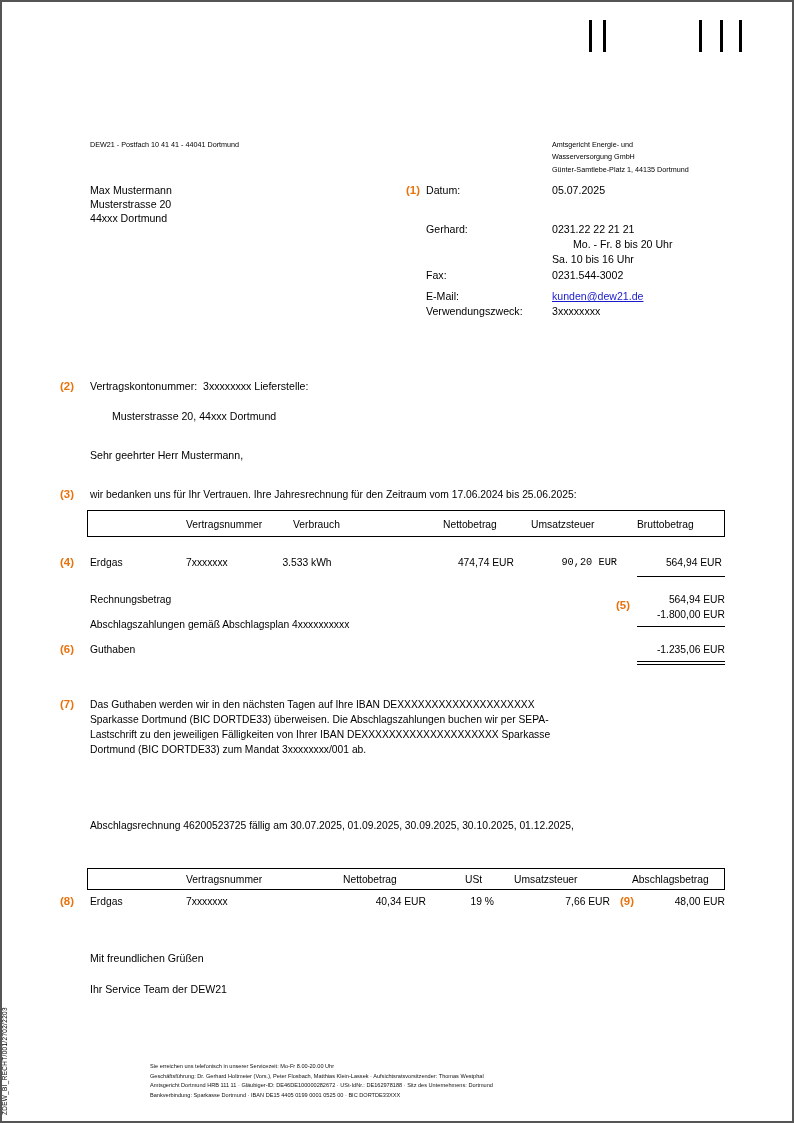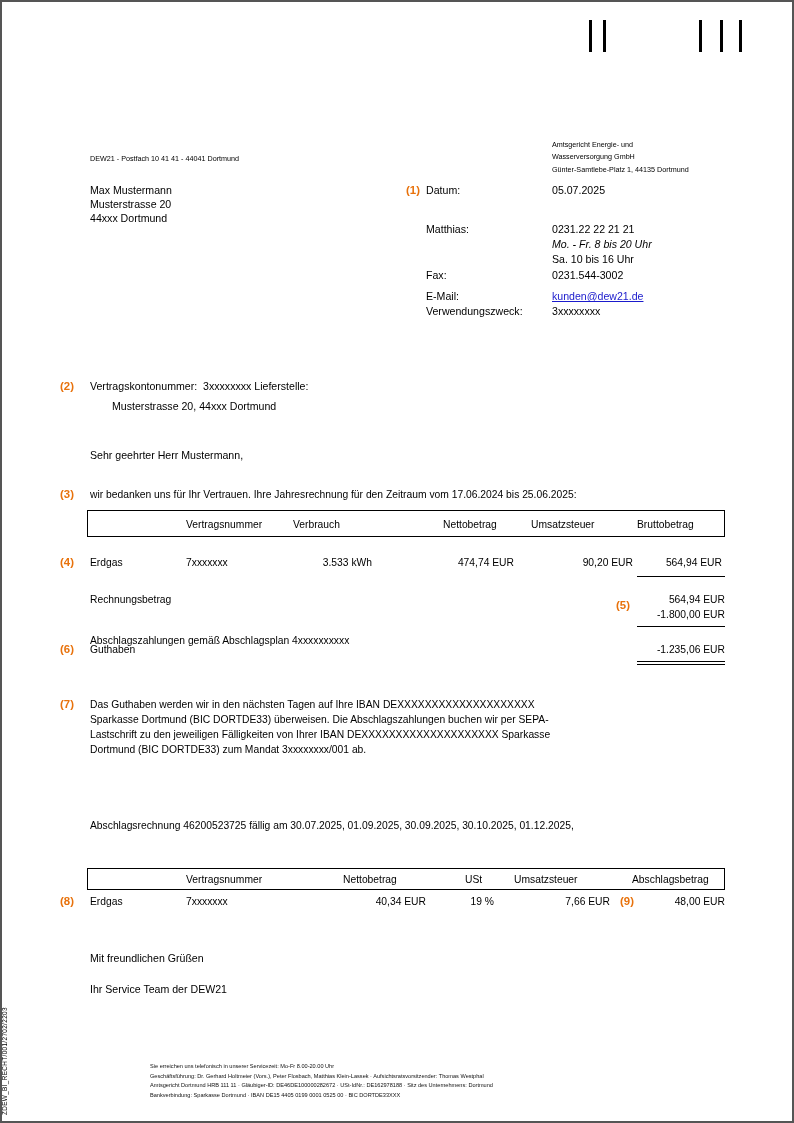--- a/index.html
+++ b/index.html
@@ -81,79 +81,79 @@
   <div class="marks">
     <div class="mark" style="left:587px;"></div>
     <div class="mark" style="left:601px;"></div>
     <div class="mark" style="left:697px;"></div>
     <div class="mark" style="left:718px;"></div>
     <div class="mark" style="left:737px;"></div>
   </div>
 
   <div class="vlabel">ZDEW_BI_RECHT/001/2702/2203</div>
 
-  <div class="t f7" style="left:88px; top:152px;">DEW21 - Postfach 10 41 41 - 44041 Dortmund</div>
+  <div class="t f7" style="left:88px; top:138px;">DEW21 - Postfach 10 41 41 - 44041 Dortmund</div>
 
   <div class="t f105" style="left:88px; top:182px;">Max Mustermann</div>
   <div class="t f105" style="left:88px; top:196px;">Musterstrasse 20</div>
   <div class="t f105" style="left:88px; top:210px;">44xxx Dortmund</div>
 
   <div class="t f7" style="left:550px; top:138px;">Amtsgericht Energie- und</div>
   <div class="t f7" style="left:550px; top:150px;">Wasserversorgung GmbH</div>
   <div class="t f7" style="left:550px; top:163px;">Günter-Samtlebe-Platz 1, 44135 Dortmund</div>
 
   <div class="num" style="left:404px; top:183px;">(1)</div>
   <div class="t f105" style="left:424px; top:182px;">Datum:</div>
   <div class="t f105" style="left:550px; top:182px;">05.07.2025</div>
 
-  <div class="t f105" style="left:424px; top:221px;">Matthias:</div>
+  <div class="t f105" style="left:424px; top:221px;">Gerhard:</div>
   <div class="t f105" style="left:550px; top:221px;">0231.22 22 21 21</div>
-  <div class="t f105" style="left:550px; top:236px;font-style:italic;">Mo. - Fr. 8 bis 20 Uhr</div>
+  <div class="t f105" style="left:571px; top:236px;">Mo. - Fr. 8 bis 20 Uhr</div>
   <div class="t f105" style="left:550px; top:251px;">Sa. 10 bis 16 Uhr</div>
 
   <div class="t f105" style="left:424px; top:267px;">Fax:</div>
   <div class="t f105" style="left:550px; top:267px;">0231.544-3002</div>
 
   <div class="t f105" style="left:424px; top:288px;">E-Mail:</div>
   <a class="t f105 link" style="left:550px; top:288px;" href="#">kunden@dew21.de</a>
 
   <div class="t f105" style="left:424px; top:303px;">Verwendungszweck:</div>
   <div class="t f105" style="left:550px; top:303px;">3xxxxxxxx</div>
 
   <div class="num" style="left:58px; top:379px;">(2)</div>
   <div class="t f105" style="left:88px; top:378px;">Vertragskontonummer:  3xxxxxxxx Lieferstelle:</div>
-  <div class="t f105" style="left:88px; top:398px;padding-left:22px;">Musterstrasse 20, 44xxx Dortmund</div>
+  <div class="t f105" style="left:88px; top:408px;padding-left:22px;">Musterstrasse 20, 44xxx Dortmund</div>
 
   <div class="t f105" style="left:88px; top:447px;">Sehr geehrter Herr Mustermann,</div>
 
   <div class="num" style="left:58px; top:487px;">(3)</div>
   <div class="t f10" style="left:88px; top:486px;">wir bedanken uns für Ihr Vertrauen. Ihre Jahresrechnung für den Zeitraum vom 17.06.2024 bis 25.06.2025:</div>
 
   <div class="thead-box" style="left:85px; top:508px; width:638px; height:27px;"></div>
   <div class="t f10" style="left:184px; top:516px;">Vertragsnummer</div>
   <div class="t f10" style="left:291px; top:516px;">Verbrauch</div>
   <div class="t f10" style="left:441px; top:516px;">Nettobetrag</div>
   <div class="t f10" style="left:529px; top:516px;">Umsatzsteuer</div>
   <div class="t f10" style="left:635px; top:516px;">Bruttobetrag</div>
 
   <div class="num" style="left:58px; top:555px;">(4)</div>
   <div class="t f10" style="left:88px; top:554px;">Erdgas</div>
   <div class="t f10" style="left:184px; top:554px;">7xxxxxxx</div>
-  <div class="t f10 right" style="left:240px; top:554px; width:130px;">3.533 kWh</div>
+  <div class="t f10 right" style="left:240px; top:554px; width:130px;text-align:center;">3.533 kWh</div>
   <div class="t f10 right" style="left:390px; top:554px; width:122px;">474,74 EUR</div>
-  <div class="t f10 right" style="left:516px; top:554px; width:115px;">90,20 EUR</div>
+  <div class="t f10 right" style="left:500px; top:554px; width:115px;font-family:Liberation Mono, monospace;">90,20 EUR</div>
   <div class="t f10 right" style="left:600px; top:554px; width:120px;">564,94 EUR</div>
 
   <div class="rule" style="left:635px; top:574px; width:88px;"></div>
 
   <div class="t f10" style="left:88px; top:591px;">Rechnungsbetrag</div>
   <div class="num" style="left:614px; top:598px;">(5)</div>
   <div class="t f10 right" style="left:600px; top:591px; width:123px;">564,94 EUR</div>
 
-  <div class="t f10" style="left:88px; top:632px;text-align:right;">Abschlagszahlungen gemäß Abschlagsplan 4xxxxxxxxxx</div>
+  <div class="t f10" style="left:88px; top:616px;text-align:right;">Abschlagszahlungen gemäß Abschlagsplan 4xxxxxxxxxx</div>
   <div class="t f10 right" style="left:600px; top:606px; width:123px;">-1.800,00 EUR</div>
 
   <div class="rule" style="left:635px; top:624px; width:88px;"></div>
 
   <div class="num" style="left:58px; top:642px;">(6)</div>
   <div class="t f10" style="left:88px; top:641px;">Guthaben</div>
   <div class="t f10 right" style="left:600px; top:641px; width:123px;">-1.235,06 EUR</div>
   <div class="rule dbl" style="left:635px; top:659px; width:88px;"></div>
 
   <div class="num" style="left:58px; top:697px;">(7)</div>

